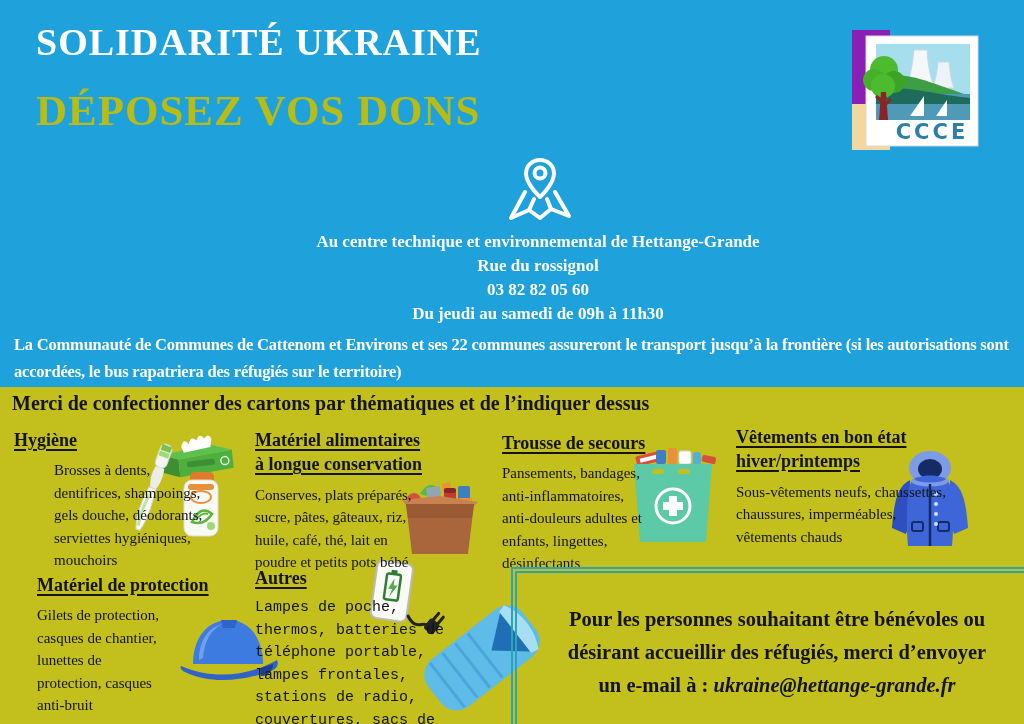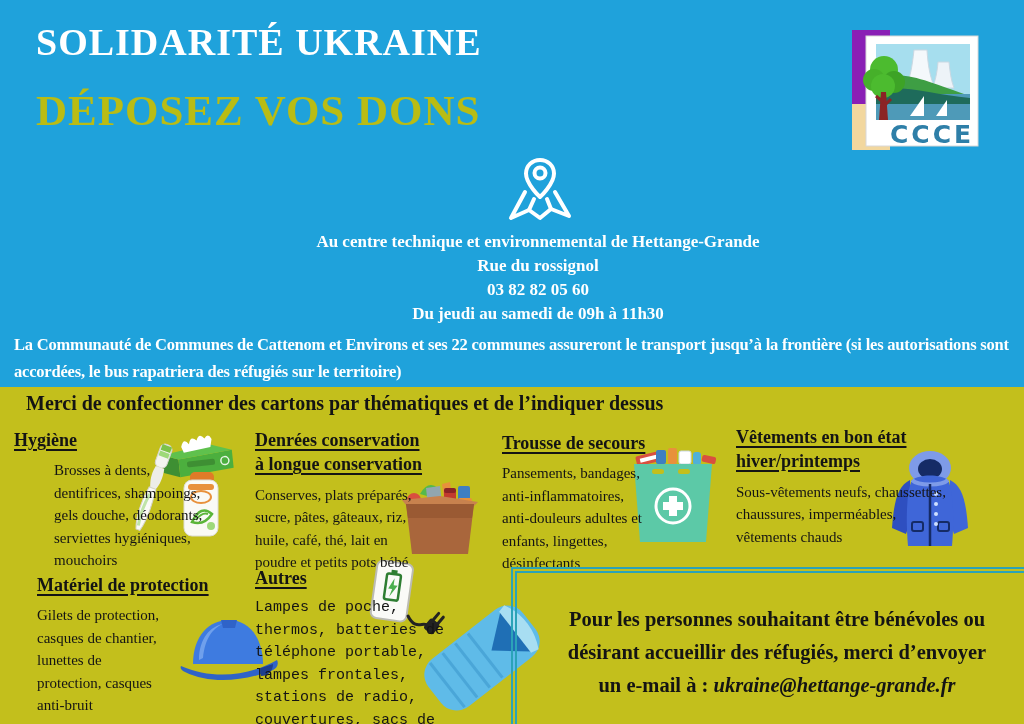--- a/index.html
+++ b/index.html
@@ -9,35 +9,35 @@
 
   
   .poster-title { position:absolute; left:36px; top:20px; font-size:38px; font-weight:bold;
                   color:#FFFFFF; letter-spacing:1px; white-space:nowrap; }
   .poster-subtitle { position:absolute; left:36px; top:86px; font-size:43px; font-weight:bold;
                      color:#B9BC14; letter-spacing:1px; white-space:nowrap; }
 
   .logo { position:absolute; left:852px; top:24px; width:130px; height:128px; }
   .logo svg { display:block; }
   .logo-text { position:absolute; left:34px; top:96px; width:92px; text-align:center;
-               font-family:"DejaVu Sans",sans-serif; font-size:25px; font-weight:bold;
+               font-family:"DejaVu Sans",sans-serif; font-size:21px; font-weight:bold;
                color:#2E7FA8; letter-spacing:3px; text-shadow:0 0 2px #fff; }
 
   .pin-icon { position:absolute; left:503px; top:156px; }
 
   .address { position:absolute; left:56px; top:230px; width:964px; text-align:center;
              color:#fff; font-weight:bold; font-size:17px; line-height:24px; }
 
   .transport-note { position:absolute; left:14px; top:331px; width:1002px; color:#fff;
                     font-weight:bold; font-size:16.5px; line-height:27px; letter-spacing:-0.2px; }
 
   
   .bottom-bg { position:absolute; left:0; top:387px; width:1024px; height:337px; background:#C3BF1C; }
 
-  .instruction { position:absolute; left:26px; top:392px; font-size:20px; font-weight:bold; color:#141414; }
+  .instruction { position:absolute; left:12px; top:392px; font-size:20px; font-weight:bold; color:#141414; }
 
   .cat { position:absolute; z-index:2; color:#141414; }
   .cat-title { font-size:18px; font-weight:bold; line-height:1.35; }
   .cat-title span { display:block; text-decoration:underline; text-decoration-thickness:2px; text-underline-offset:3px; }
   .cat-title span:empty { display:none; }
   .cat-items { margin-top:7px; font-size:15px; line-height:1.5; }
 
   #cat-hygiene   { left:14px;  top:428px; width:230px; }
   #cat-hygiene   .cat-items { max-width:166px;margin-left:40px; }
   #cat-denrees   { left:255px; top:428px; width:238px; }
@@ -137,21 +137,21 @@
   <div class="cat" id="cat-hygiene">
     <h4 class="cat-title">
       <span>Hygiène</span>
 
     </h4>
     <p class="cat-items">Brosses à dents, dentifrices, shampoings, gels douche, déodorants, serviettes hygiéniques, mouchoirs</p>
   </div>
 
   <div class="cat" id="cat-denrees">
     <h4 class="cat-title">
-      <span>Denrées conservation</span>
+      <span>Matériel alimentaires</span>
       <span>à longue conservation</span>
     </h4>
     <p class="cat-items">Conserves, plats préparés, sucre, pâtes, gâteaux, riz, huile, café, thé, lait en poudre et petits pots bébé</p>
   </div>
 
   <div class="cat" id="cat-trousse">
     <h4 class="cat-title">
       <span>Trousse de secours</span>
 
     </h4>

